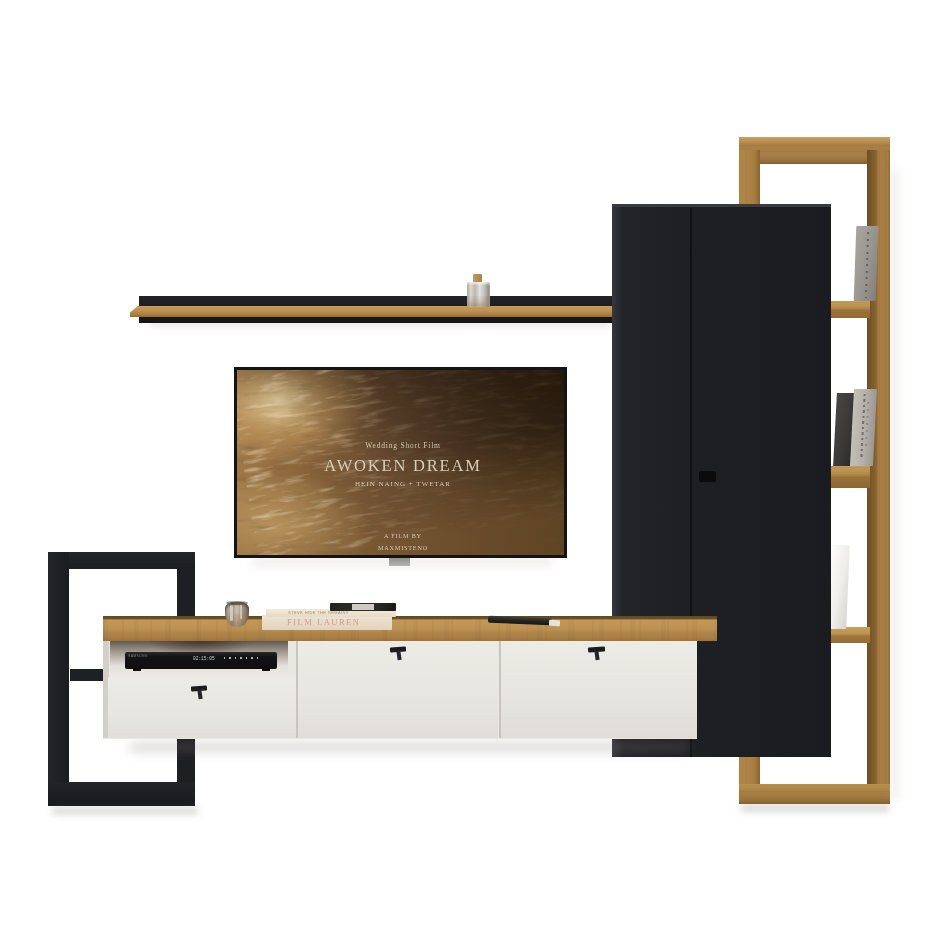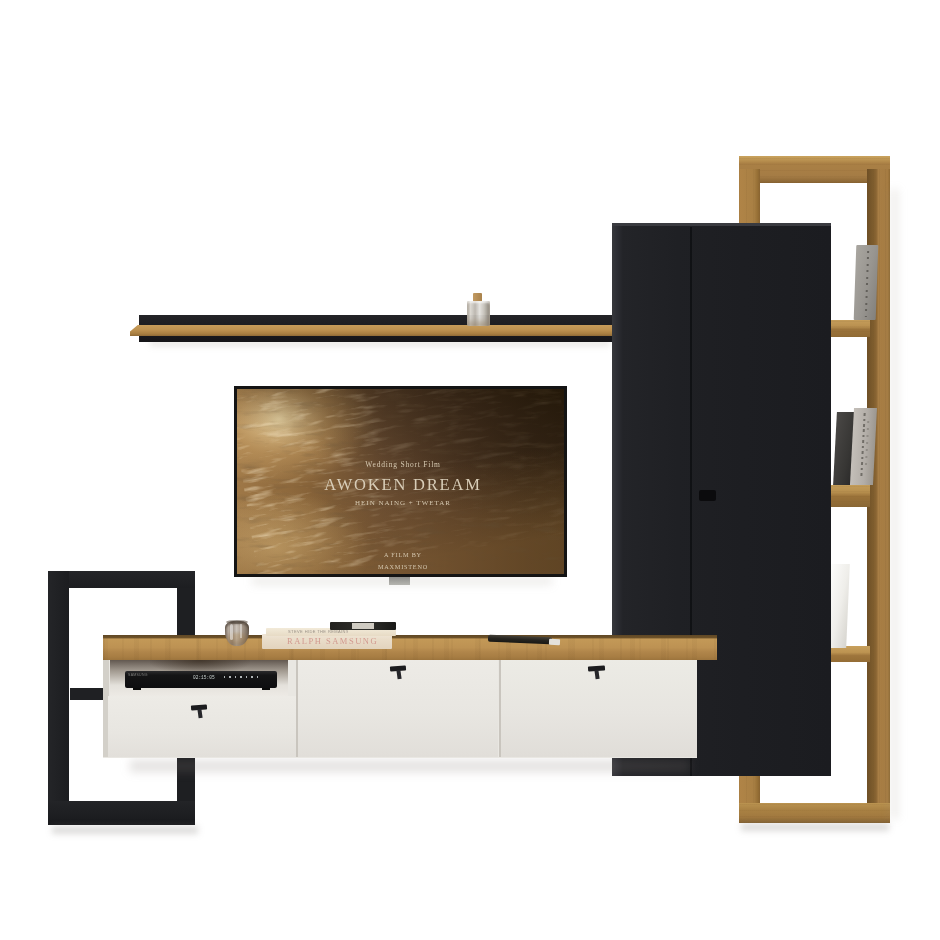--- a/index.html
+++ b/index.html
@@ -1,16 +1,16 @@
 <!DOCTYPE html>
 <html><head>
 <meta charset="utf-8">
 <style>
   html,body{margin:0;padding:0;background:#fff;}
-  #scene{position:relative;width:940px;height:844px;background:#ffffff;overflow:hidden;font-family:"Liberation Sans",sans-serif;margin-top:19px;}
+  #scene{position:relative;width:940px;height:844px;background:#ffffff;overflow:hidden;font-family:"Liberation Sans",sans-serif;}
   .abs{position:absolute;}
 </style>
 </head>
 <body>
 <div id="scene">
 
 <div class="abs" style="left:150px;top:321px;width:460px;height:6px;background:rgba(120,110,100,.18);filter:blur(3px);"></div>
 
 <div class="abs" style="left:139px;top:296px;width:476px;height:27px;background:linear-gradient(180deg,#232327,#1b1b1f 55%,#151518);"></div>
 
@@ -177,21 +177,21 @@
 <div class="abs" style="left:103px;top:616px;width:614px;height:25px;background:linear-gradient(180deg,#5f4724 0%,#6e5229 11%,#c39957 16%,#bd9253 50%,#b0854a 68%,#a77d43 88%,#9c743d 100%);"></div>
 <div class="abs" style="left:103px;top:619px;width:614px;height:22px;background:repeating-linear-gradient(90deg,rgba(110,80,40,.07) 0 2px,rgba(0,0,0,0) 2px 19px,rgba(130,95,48,.08) 19px 21px,rgba(0,0,0,0) 21px 47px),repeating-linear-gradient(89deg,rgba(90,60,25,.05) 0 5px,rgba(0,0,0,0) 5px 31px);"></div>
 
 <div class="abs" style="left:225px;top:602px;width:24px;height:25px;background:linear-gradient(90deg,#8a7e74 0%,#baafa4 14%,#9e9287 30%,#cbc3ba 48%,#b4a99d 62%,#998b7d 80%,#7a6e62 94%,#6b6055 100%);border-radius:36% 36% 44% 44%/26% 26% 60% 60%;box-shadow:inset 0 3px 2px rgba(62,52,44,.55),inset 0 -4px 5px rgba(110,90,70,.45);"></div>
 <div class="abs" style="left:226px;top:601px;width:22px;height:4px;background:radial-gradient(ellipse at 50% 50%,rgba(70,60,50,.5) 40%,rgba(120,108,96,.75) 80%);border-radius:50%;"></div>
 <div class="abs" style="left:227px;top:614px;width:20px;height:12px;background:rgba(160,118,62,.32);filter:blur(1.5px);border-radius:40%;"></div>
 <div class="abs" style="left:230px;top:605px;width:3px;height:16px;background:rgba(255,255,255,.5);filter:blur(.6px);border-radius:2px;"></div>
 <div class="abs" style="left:240px;top:605px;width:2px;height:14px;background:rgba(255,255,255,.4);filter:blur(.6px);"></div>
 
 <div class="abs" style="left:262px;top:615px;width:130px;height:15px;background:linear-gradient(180deg,#efe5d6 0%,#e9dcc8 40%,#e2d3bd 100%);border-radius:1px;"></div>
-<div class="abs" style="left:287px;top:617px;width:102px;height:11px;color:#d29a90;font-size:8.5px;line-height:11px;font-family:'Liberation Serif',serif;letter-spacing:1.5px;white-space:nowrap;overflow:hidden;">RALPH SAMSUNG</div>
+<div class="abs" style="left:287px;top:617px;width:102px;height:11px;color:#d29a90;font-size:8.5px;line-height:11px;font-family:'Liberation Serif',serif;letter-spacing:1.5px;white-space:nowrap;overflow:hidden;">FILM LAUREN</div>
 
 <div class="abs" style="left:266px;top:609px;width:130px;height:8px;background:linear-gradient(180deg,#f2ead9,#e7dbc5);border-radius:1px;"></div>
 <div class="abs" style="left:288px;top:610px;width:60px;height:5px;color:#9a9186;font-size:4px;line-height:5px;letter-spacing:.4px;white-space:nowrap;overflow:hidden;">STEVE HIDE THE REMAINS</div>
 <div class="abs" style="left:330px;top:603px;width:66px;height:8px;background:linear-gradient(90deg,#23221f 0%,#30302c 55%,#191917 100%);border-radius:1px;"></div>
 <div class="abs" style="left:352px;top:604px;width:22px;height:6px;background:#cfcbc2;"></div>
 
 <div class="abs" style="left:488px;top:617px;width:64px;height:7px;background:linear-gradient(180deg,#454138 0%,#26241f 50%,#191814 100%);transform:rotate(2.5deg);border-radius:2px;"></div>
 <div class="abs" style="left:549px;top:620px;width:11px;height:6px;background:#e4e2dc;border-radius:1px;transform:rotate(2.5deg);"></div>
 
 <div class="abs" style="left:52px;top:807px;width:146px;height:8px;background:rgba(120,115,110,.25);filter:blur(3px);"></div>

